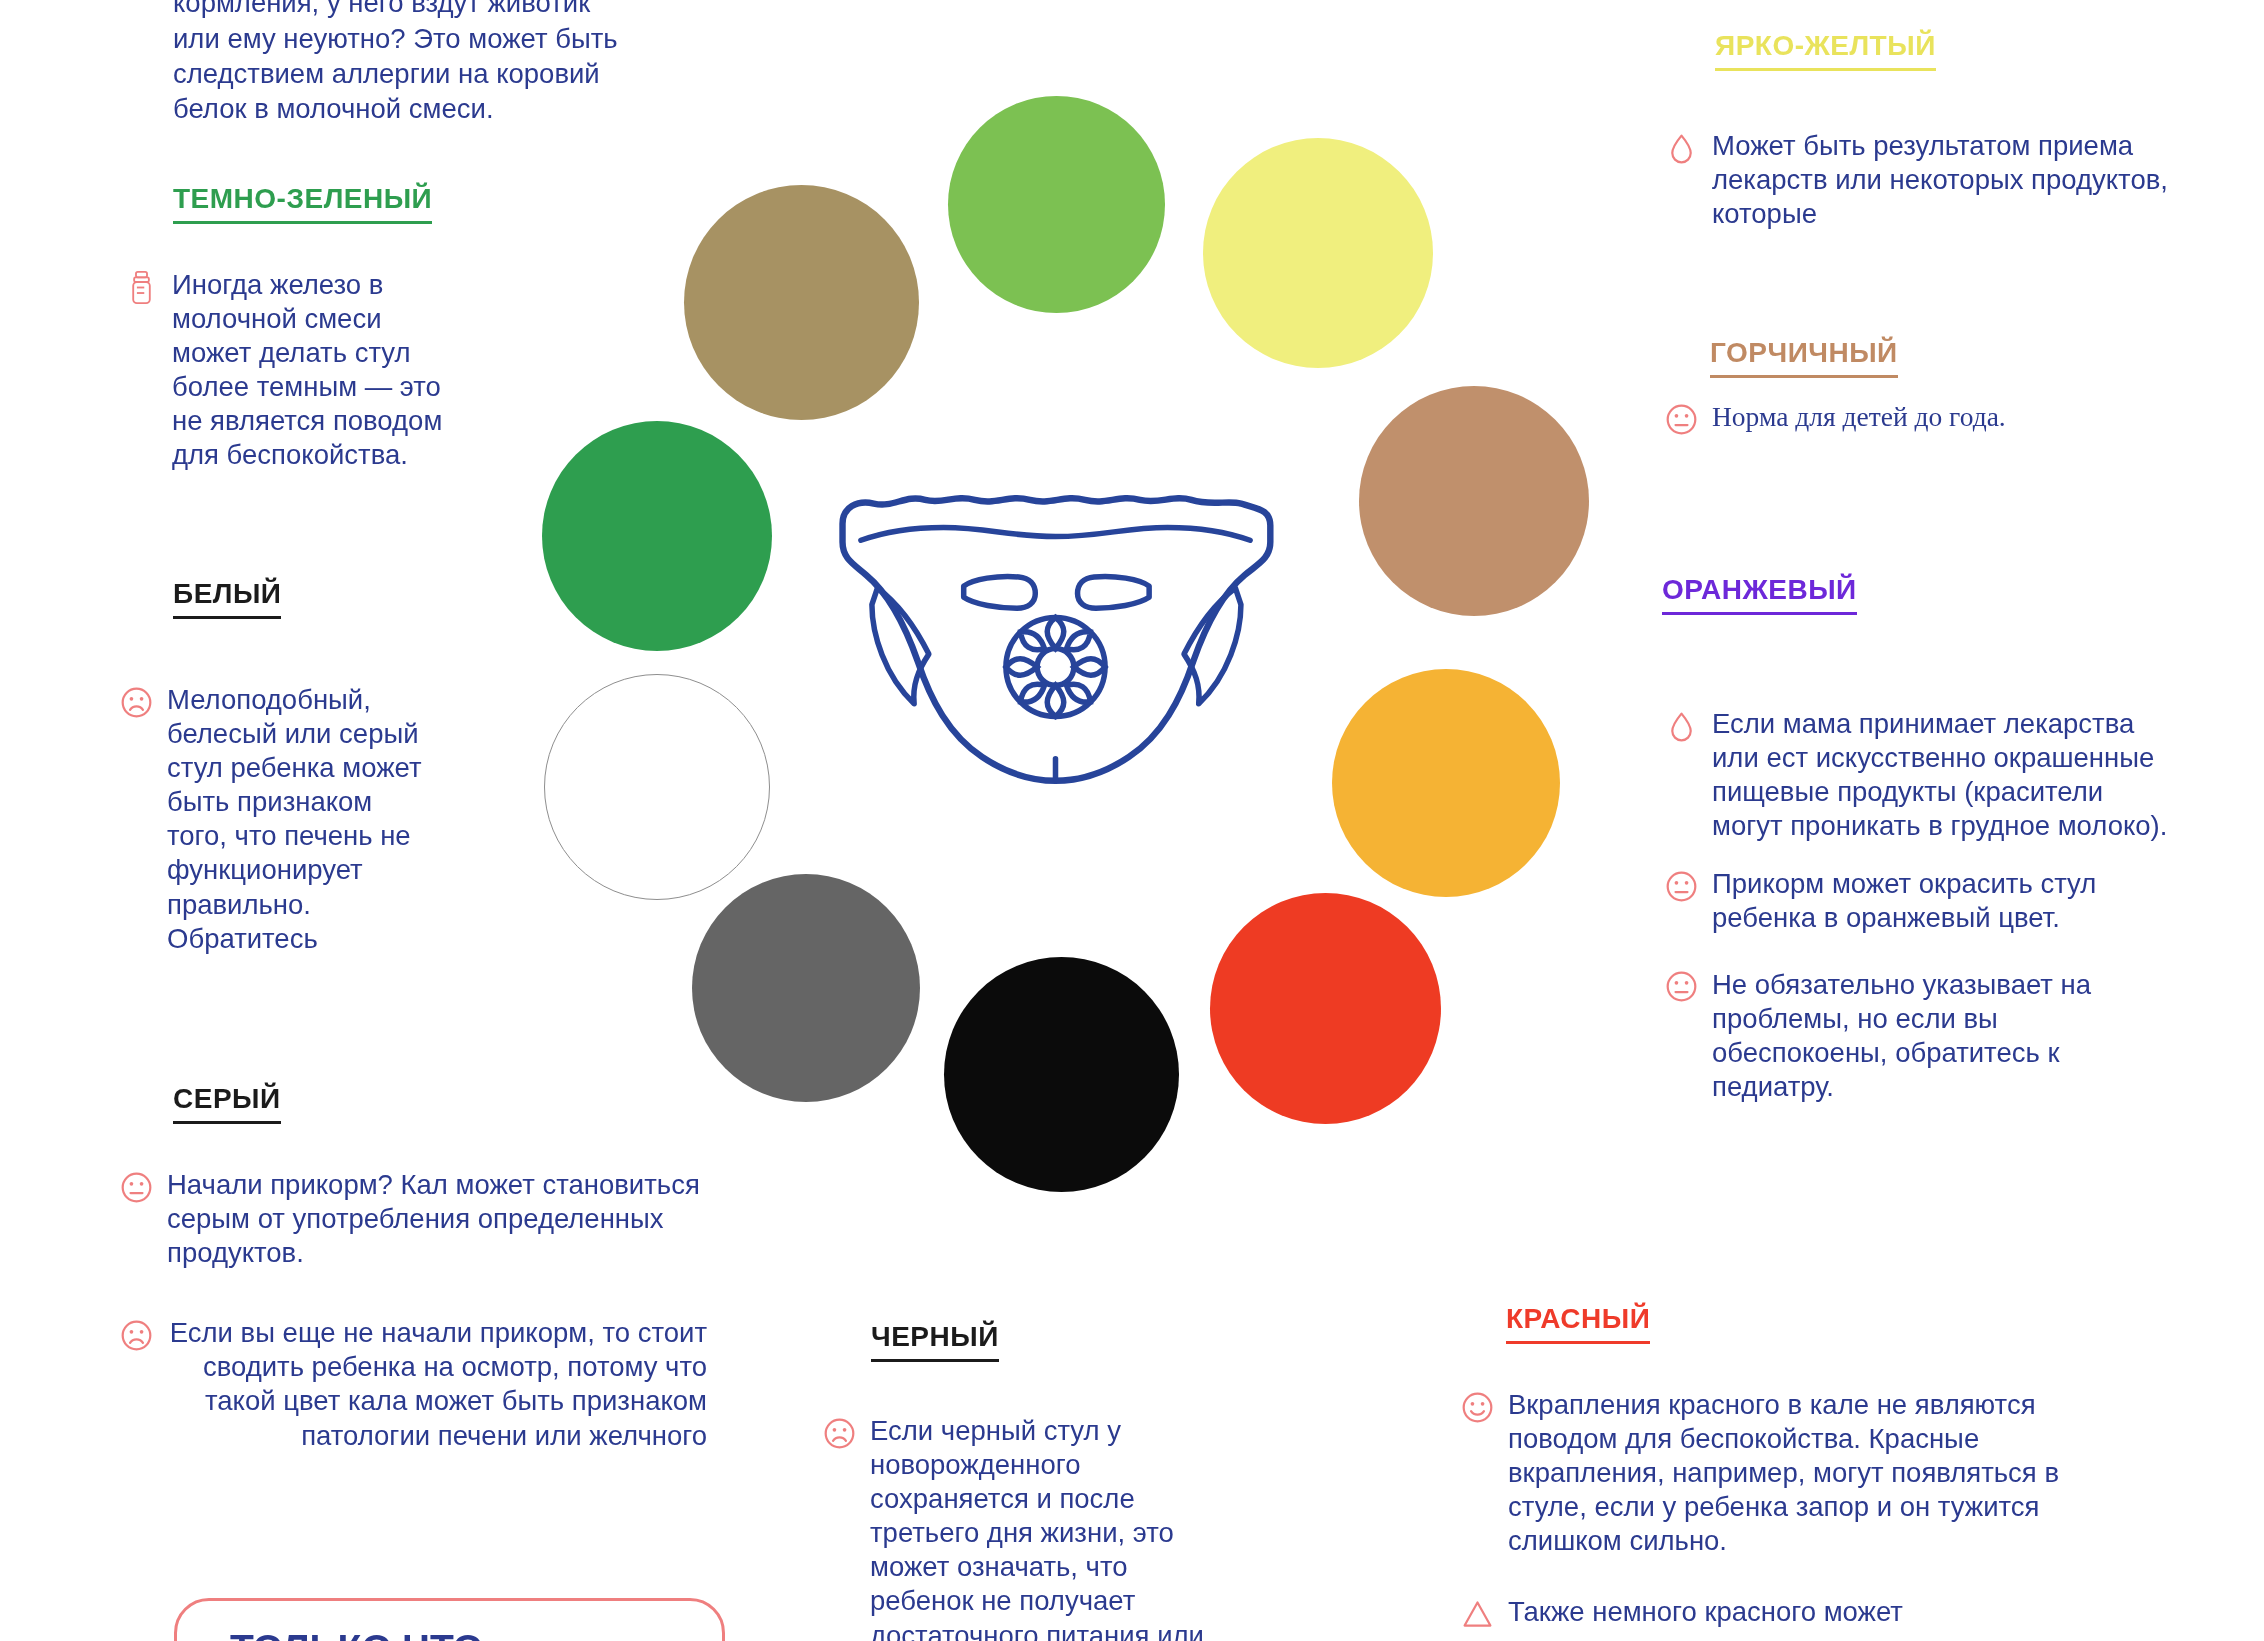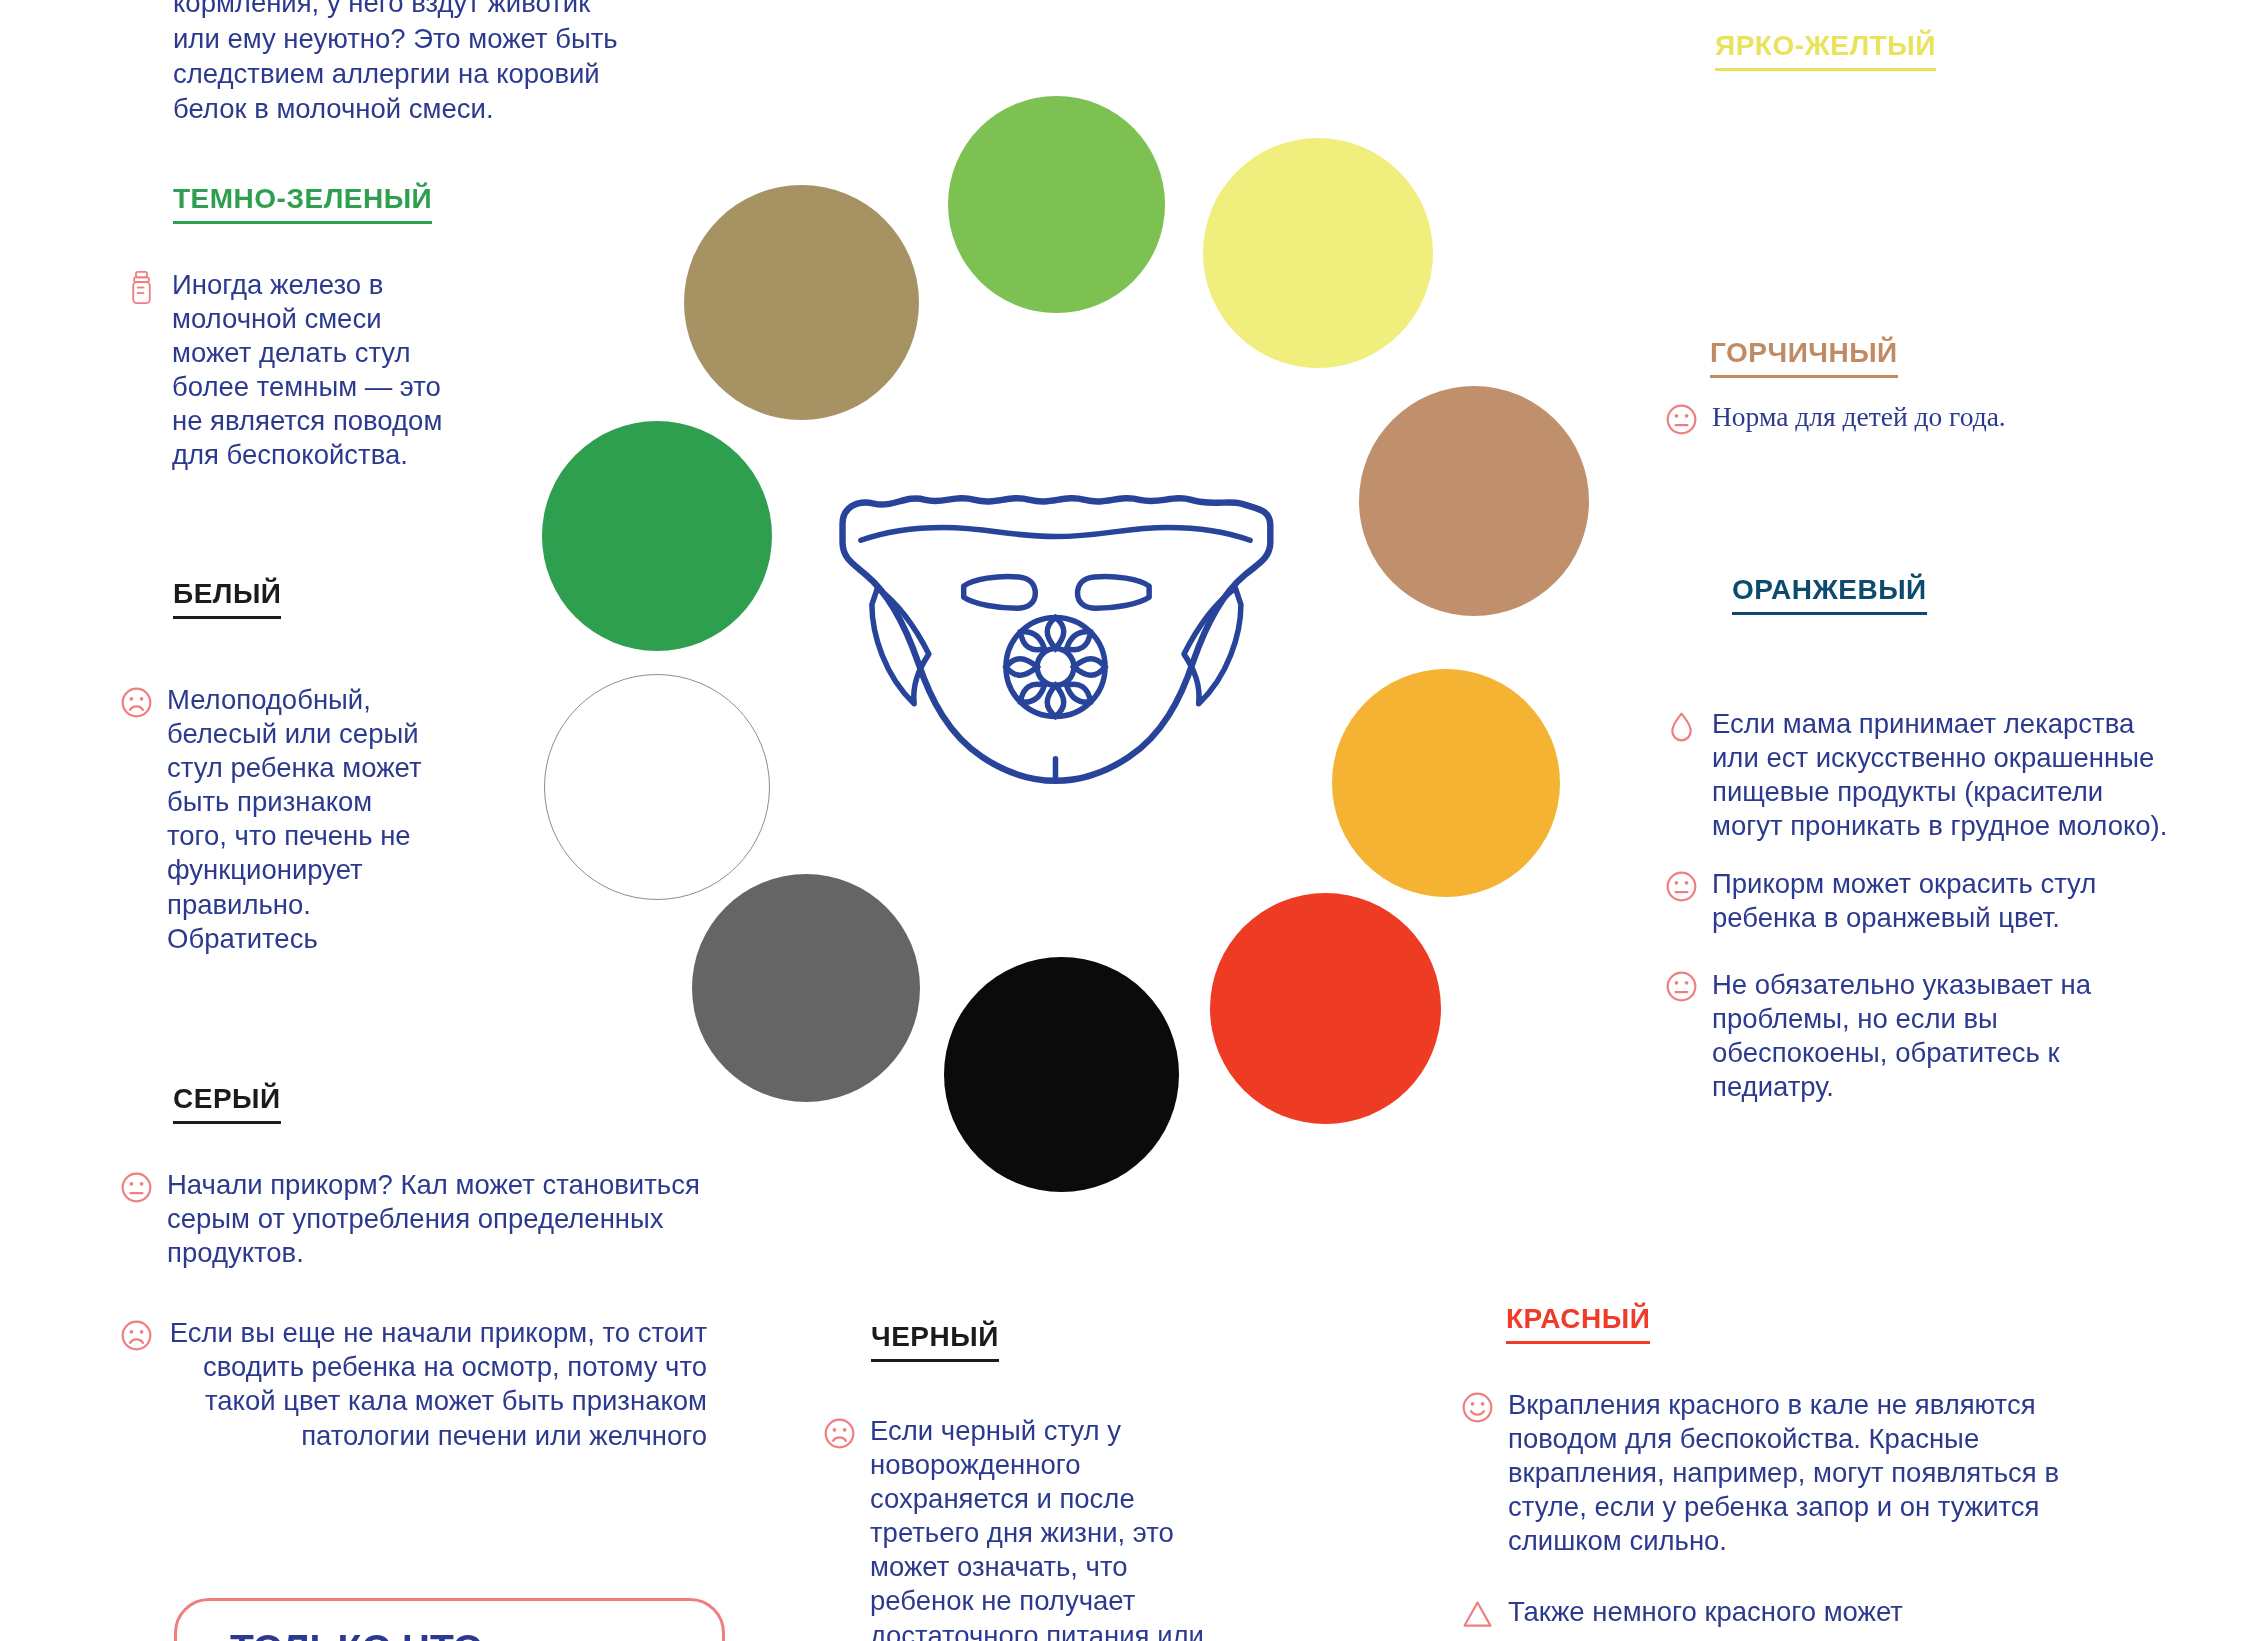--- a/index.html
+++ b/index.html
@@ -222,38 +222,48 @@
           <circle cx="24.5" cy="15" r="2" fill="#ef7f7f"></circle>
           <path d="M12 27 C15 22 23 22 26 27" fill="none" stroke="#ef7f7f" stroke-width="2.4" stroke-linecap="round"></path>
         </svg>
       </span>
       <span>Если черный стул у новорожденного сохраняется и после третьего дня жизни, это может означать, что ребенок не получает достаточного питания или</span>
     </div>
   </div>
 
   <div class="heading underline" style="left:1715px; top:31px; color:#e9e35c;">ЯРКО-ЖЕЛТЫЙ</div>
 
+  <div class="block" style="left:1664px; top:129px; width:514px;">
+    <div class="item">
+      <span class="ico">
+        <svg viewBox="0 0 38 38" width="35" height="35">
+          <path d="M19 5 C19 5 29 17 29 24 C29 29.5 24.5 34 19 34 C13.5 34 9 29.5 9 24 C9 17 19 5 19 5 Z" fill="none" stroke="#ef7f7f" stroke-width="2.4" stroke-linejoin="round"></path>
+        </svg>
+      </span>
+      <span>Может быть результатом приема лекарств или некоторых продуктов, которые</span>
+    </div>
+  </div>
 
   <div class="heading underline" style="left:1710px; top:338px; color:#c08a63;">ГОРЧИЧНЫЙ</div>
 
   <div class="block" style="left:1664px; top:400px; width:514px;font-family:Liberation Serif, serif;">
     <div class="item">
       <span class="ico">
         <svg viewBox="0 0 38 38" width="35" height="35">
           <circle cx="19" cy="19" r="15" fill="none" stroke="#ef7f7f" stroke-width="2.4"></circle>
           <circle cx="13.5" cy="15" r="2" fill="#ef7f7f"></circle>
           <circle cx="24.5" cy="15" r="2" fill="#ef7f7f"></circle>
           <line x1="12.5" y1="25" x2="25.5" y2="25" stroke="#ef7f7f" stroke-width="2.4" stroke-linecap="round"></line>
         </svg>
       </span>
       <span>Норма для детей до года.</span>
     </div>
   </div>
 
-  <div class="heading underline" style="left:1732px; top:575px; color:#0c4a6e;">ОРАНЖЕВЫЙ</div>
+  <div class="heading underline" style="left:1662px; top:575px; color:#6d28d9;">ОРАНЖЕВЫЙ</div>
 
   <div class="block" style="left:1664px; top:659px; width:514px;">
     <div class="item" style="margin-top:48px;">
       <span class="ico">
         <svg viewBox="0 0 38 38" width="35" height="35">
           <path d="M19 5 C19 5 29 17 29 24 C29 29.5 24.5 34 19 34 C13.5 34 9 29.5 9 24 C9 17 19 5 19 5 Z" fill="none" stroke="#ef7f7f" stroke-width="2.4" stroke-linejoin="round"></path>
         </svg>
       </span>
       <span>Если мама принимает лекарства или ест искусственно окрашенные пищевые продукты (красители могут проникать в грудное молоко).</span>
     </div>

